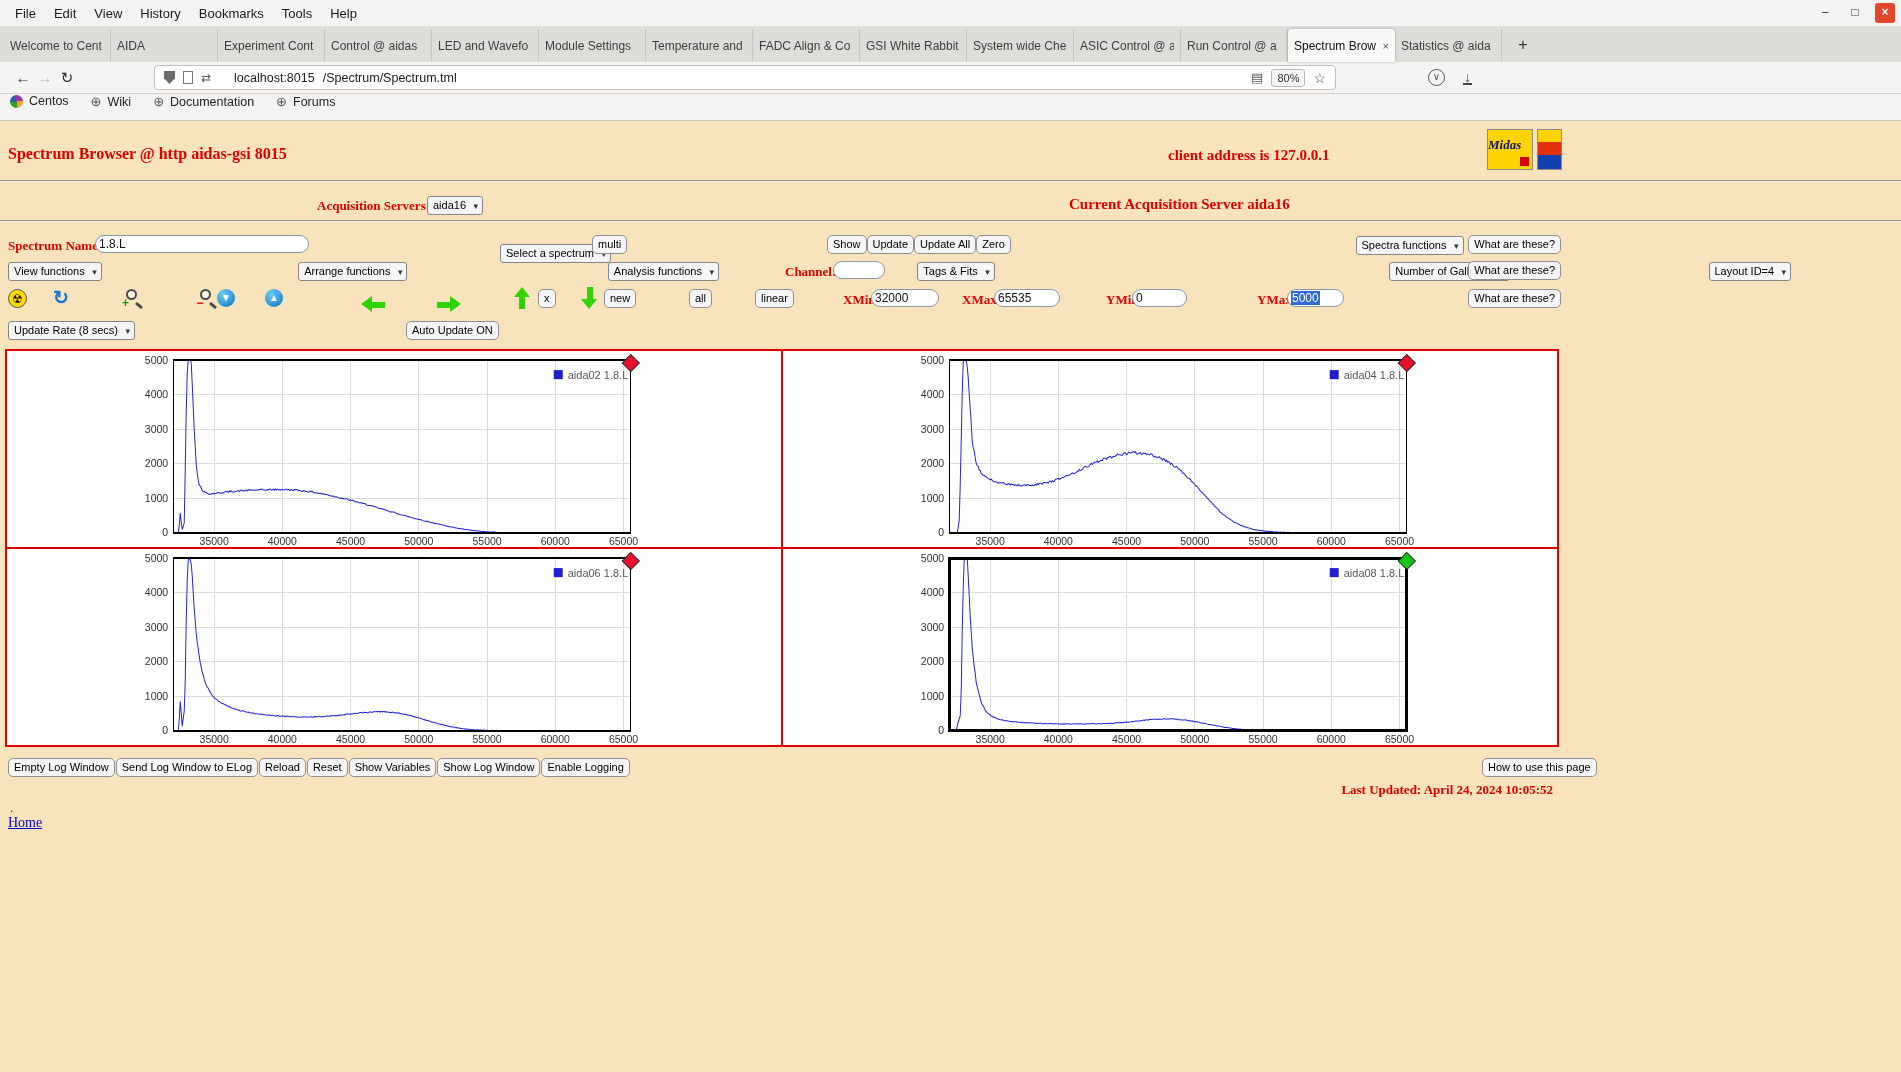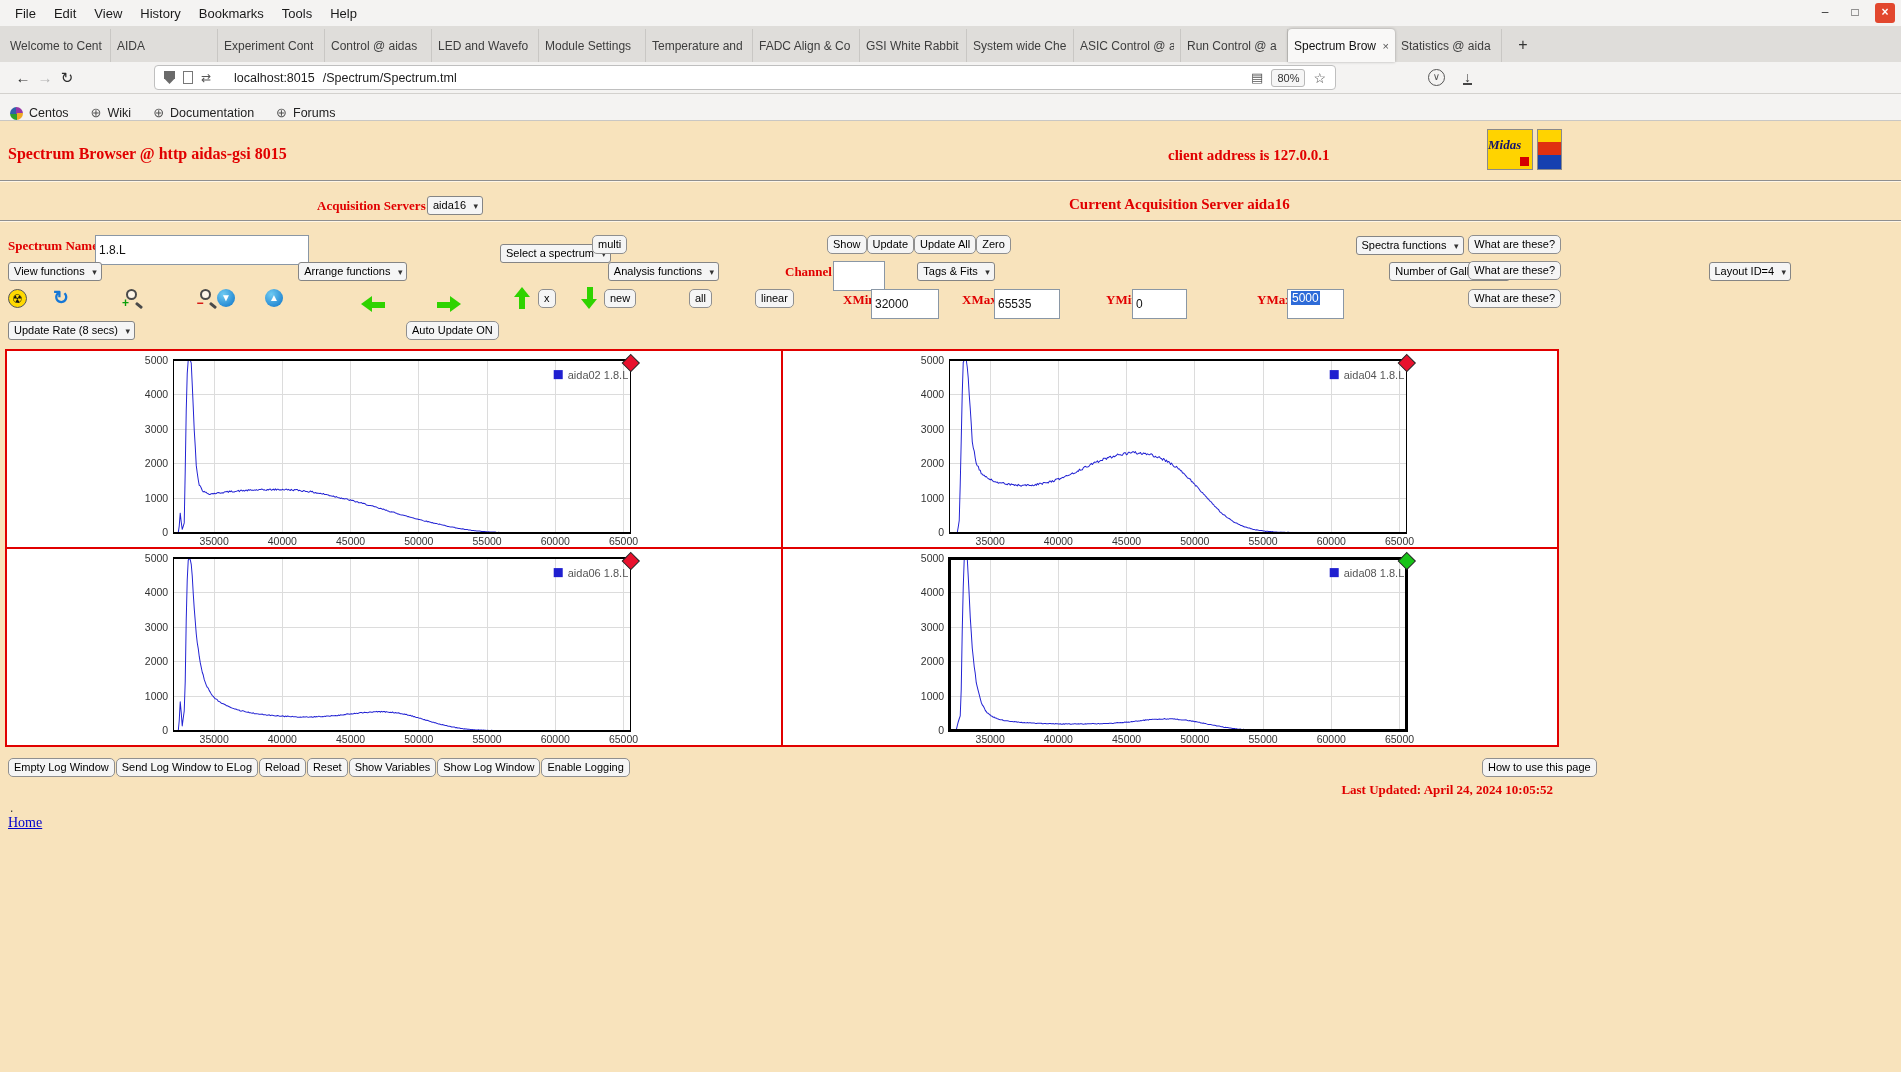--- a/index.html
+++ b/index.html
@@ -42,21 +42,21 @@
   .reader-glyph { color:#555; font-size:13px; }
   .zoom-chip { border:1px solid #B9B9B9; border-radius:3px; font-size:11px; padding:0 5px;
                height:18px; line-height:16px; background:#F6F6F6; color:#333; }
   .star-glyph { font-size:14px; color:#4a4a4a; }
   .after-icons { display:flex; gap:18px; margin-left:92px; align-items:center; }
   .pocket-shape { width:17px; height:17px; border:1.5px solid #555; border-radius:50%;
                   color:#555; font-size:10px; line-height:14px; text-align:center; }
   .dl-glyph { font-size:14px; color:#444; border-bottom:2px solid #444; line-height:12px; padding:0 1px; }
 
   .bookmarksbar { height:27px; background:#F4F3F2; border-bottom:1px solid #C9C7C4;
-                  display:flex; align-items:flex-end; padding:0 10px; gap:22px; font-size:12.5px; color:#222; }
+                  display:flex; align-items:flex-start; padding:0 10px; gap:22px; font-size:12.5px; color:#222; }
   .bm { display:flex; gap:6px; align-items:center; }
   .centos-shape { width:13px; height:13px; border-radius:50%;
                   background:conic-gradient(#9536A5 0 25%, #EFA724 0 50%, #2B9F2B 0 75%, #2E60A8 0); }
   .globe-glyph { font-size:13px; color:#555; }
 
   
   .page { position:relative; height:951px; background:#F8E3BC; overflow:hidden; }
   .abs { position:absolute; }
 
   .page-title { left:8px; top:24px; font:bold 16px "Liberation Serif", serif; color:#E10000; }
@@ -74,22 +74,22 @@
   .rlab { font:bold 13px "Liberation Serif", serif; color:#E10000; white-space:nowrap; }
   .blab { font:bold 15px "Liberation Serif", serif; color:#E10000; white-space:nowrap; }
 
   .btn { display:inline-block; border:1px solid #8F8F8F; background:#F5F5F5; border-radius:5px;
          font-size:11px; line-height:15px; padding:1px 5px; color:#000; white-space:nowrap;
          font-family:"Liberation Sans", sans-serif; }
   .sel { position:relative; display:inline-block; border:1px solid #858585; background:#F5F5F5;
          border-radius:3px; font-size:11px; line-height:17px; height:19px; padding:0 16px 0 5px;
          color:#000; white-space:nowrap; }
   .sel::after { content:"▾"; position:absolute; right:4px; top:0; font-size:9px; color:#333; line-height:18px; }
-  .inp { display:inline-block; border:1px solid #8A97A5; background:#fff; height:30px; font-size:12px;
-         line-height:16px; padding:0 3px; border-radius:0; color:#111;
+  .inp { display:inline-block; border:1px solid #8A97A5; background:#fff; height:18px; font-size:12px;
+         line-height:16px; padding:0 3px; border-radius:9px; color:#111;
          font-family:"Liberation Sans", sans-serif; }
   .fake-inp { background:#fff; }
   .sel-text { background:#2E6BD8; color:#fff; padding:0 1px; }
 
   .row { position:absolute; left:0; width:100%; }
   .grp { position:absolute; display:flex; align-items:center; }
 
   
   .rad-icon { width:19px; height:19px; border-radius:50%; background:#FFD900; border:1px solid #555;
               text-align:center; line-height:18px; font-size:12px; color:#111; display:inline-block; }

